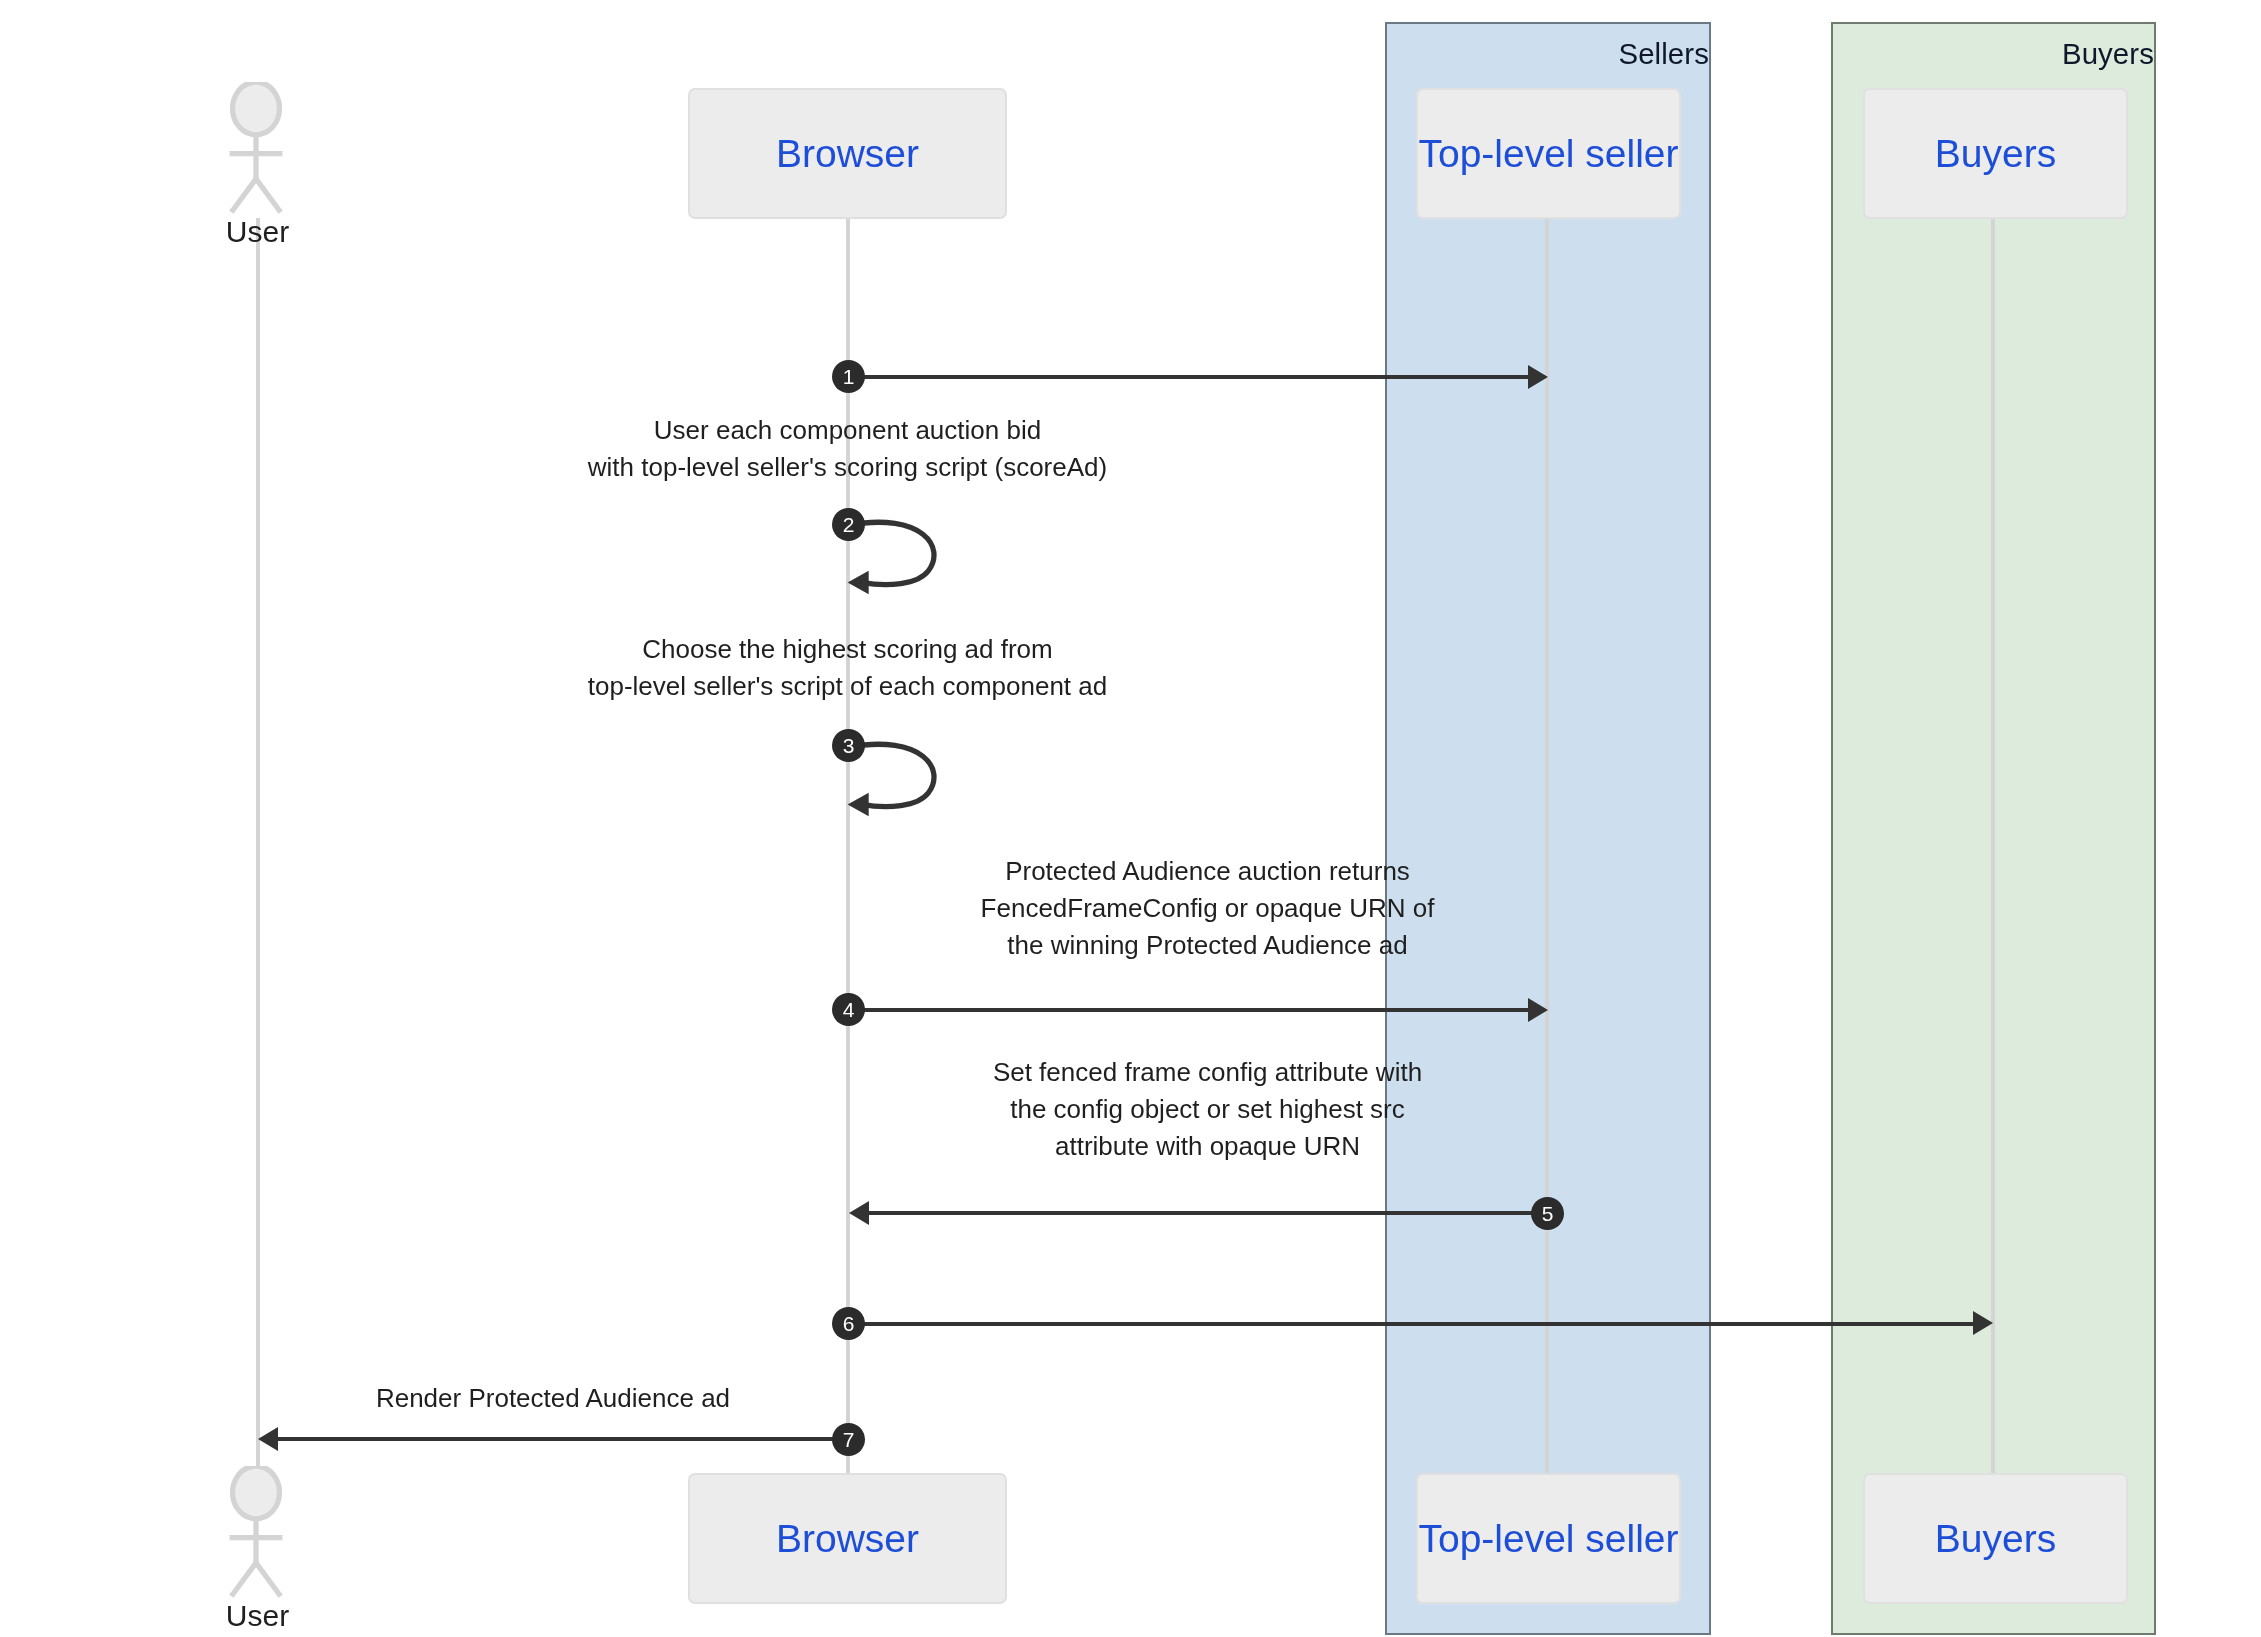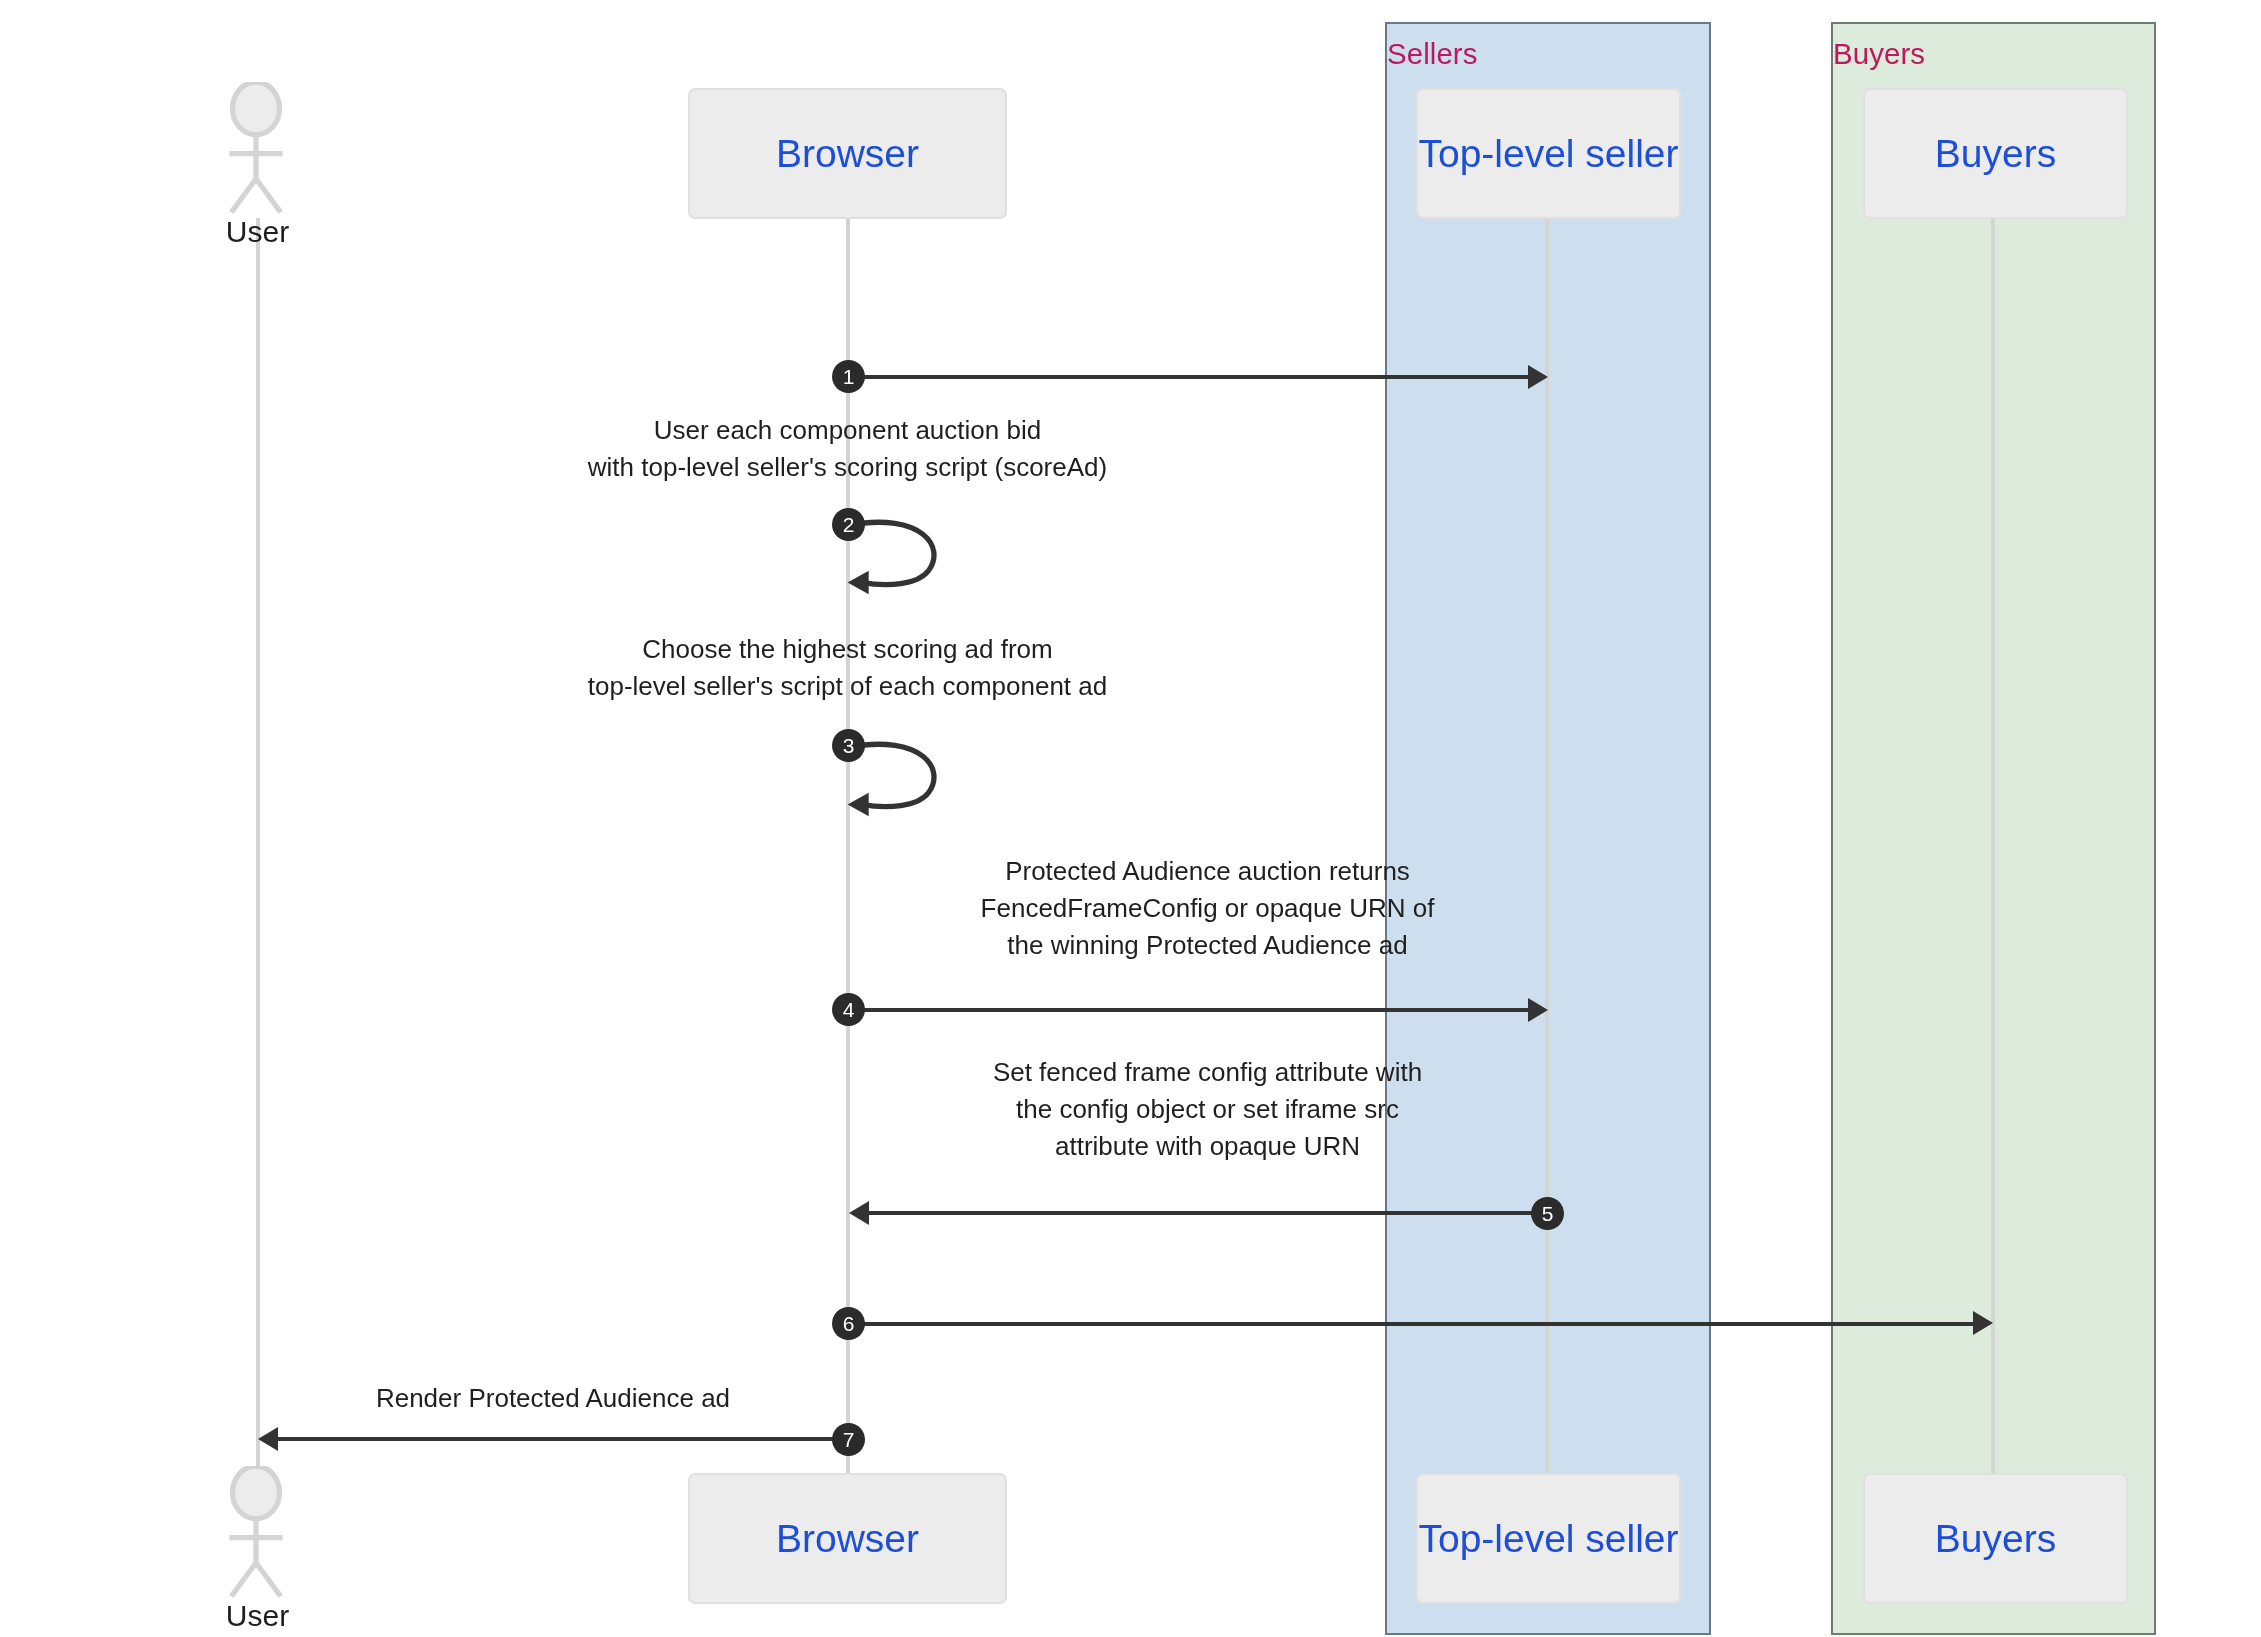--- a/index.html
+++ b/index.html
@@ -30,23 +30,23 @@
   }
   .group-box.buyers {
     background: #dcebdb;
     border-color: #6e7b6e;
   }
   .group-title {
     position: absolute;
     top: 13px;
     left: 0;
     right: 0;
-    text-align: left;
+    text-align: right;
     font-size: 29.4px;
-    color: #be185d;
+    color: #0f172a;
     letter-spacing: 0.1px;
   }
 
   
   .lifeline {
     position: absolute;
     width: 4.1px;
     background: #d4d4d4;
   }
 
@@ -178,21 +178,21 @@
   <div class="seq-badge" style="left:832px; top:729px;">3</div>
 
   <div class="msg-label" style="left:872px; top:853px; width:671px;">Protected Audience auction returns
 FencedFrameConfig or opaque URN of
 the winning Protected Audience ad</div>
   <div class="msg-line" style="left:849px; top:1008px; width:680px;"></div>
   <div class="arrow-head right" style="left:1528px; top:998px;"></div>
   <div class="seq-badge" style="left:832px; top:993px;">4</div>
 
   <div class="msg-label" style="left:872px; top:1054px; width:671px;">Set fenced frame config attribute with
-the config object or set iframe src
+the config object or set highest src
 attribute with opaque URN</div>
   <div class="msg-line" style="left:869px; top:1211px; width:680px;"></div>
   <div class="arrow-head left" style="left:849px; top:1201px;"></div>
   <div class="seq-badge" style="left:1531px; top:1197px;">5</div>
 
   <div class="msg-line" style="left:849px; top:1322px; width:1126px;"></div>
   <div class="arrow-head right" style="left:1973px; top:1311px;"></div>
   <div class="seq-badge" style="left:832px; top:1307px;">6</div>
 
   <div class="msg-label" style="left:279px; top:1362px; width:548px; text-align:center;margin-top:18px;">Render Protected Audience ad</div>

